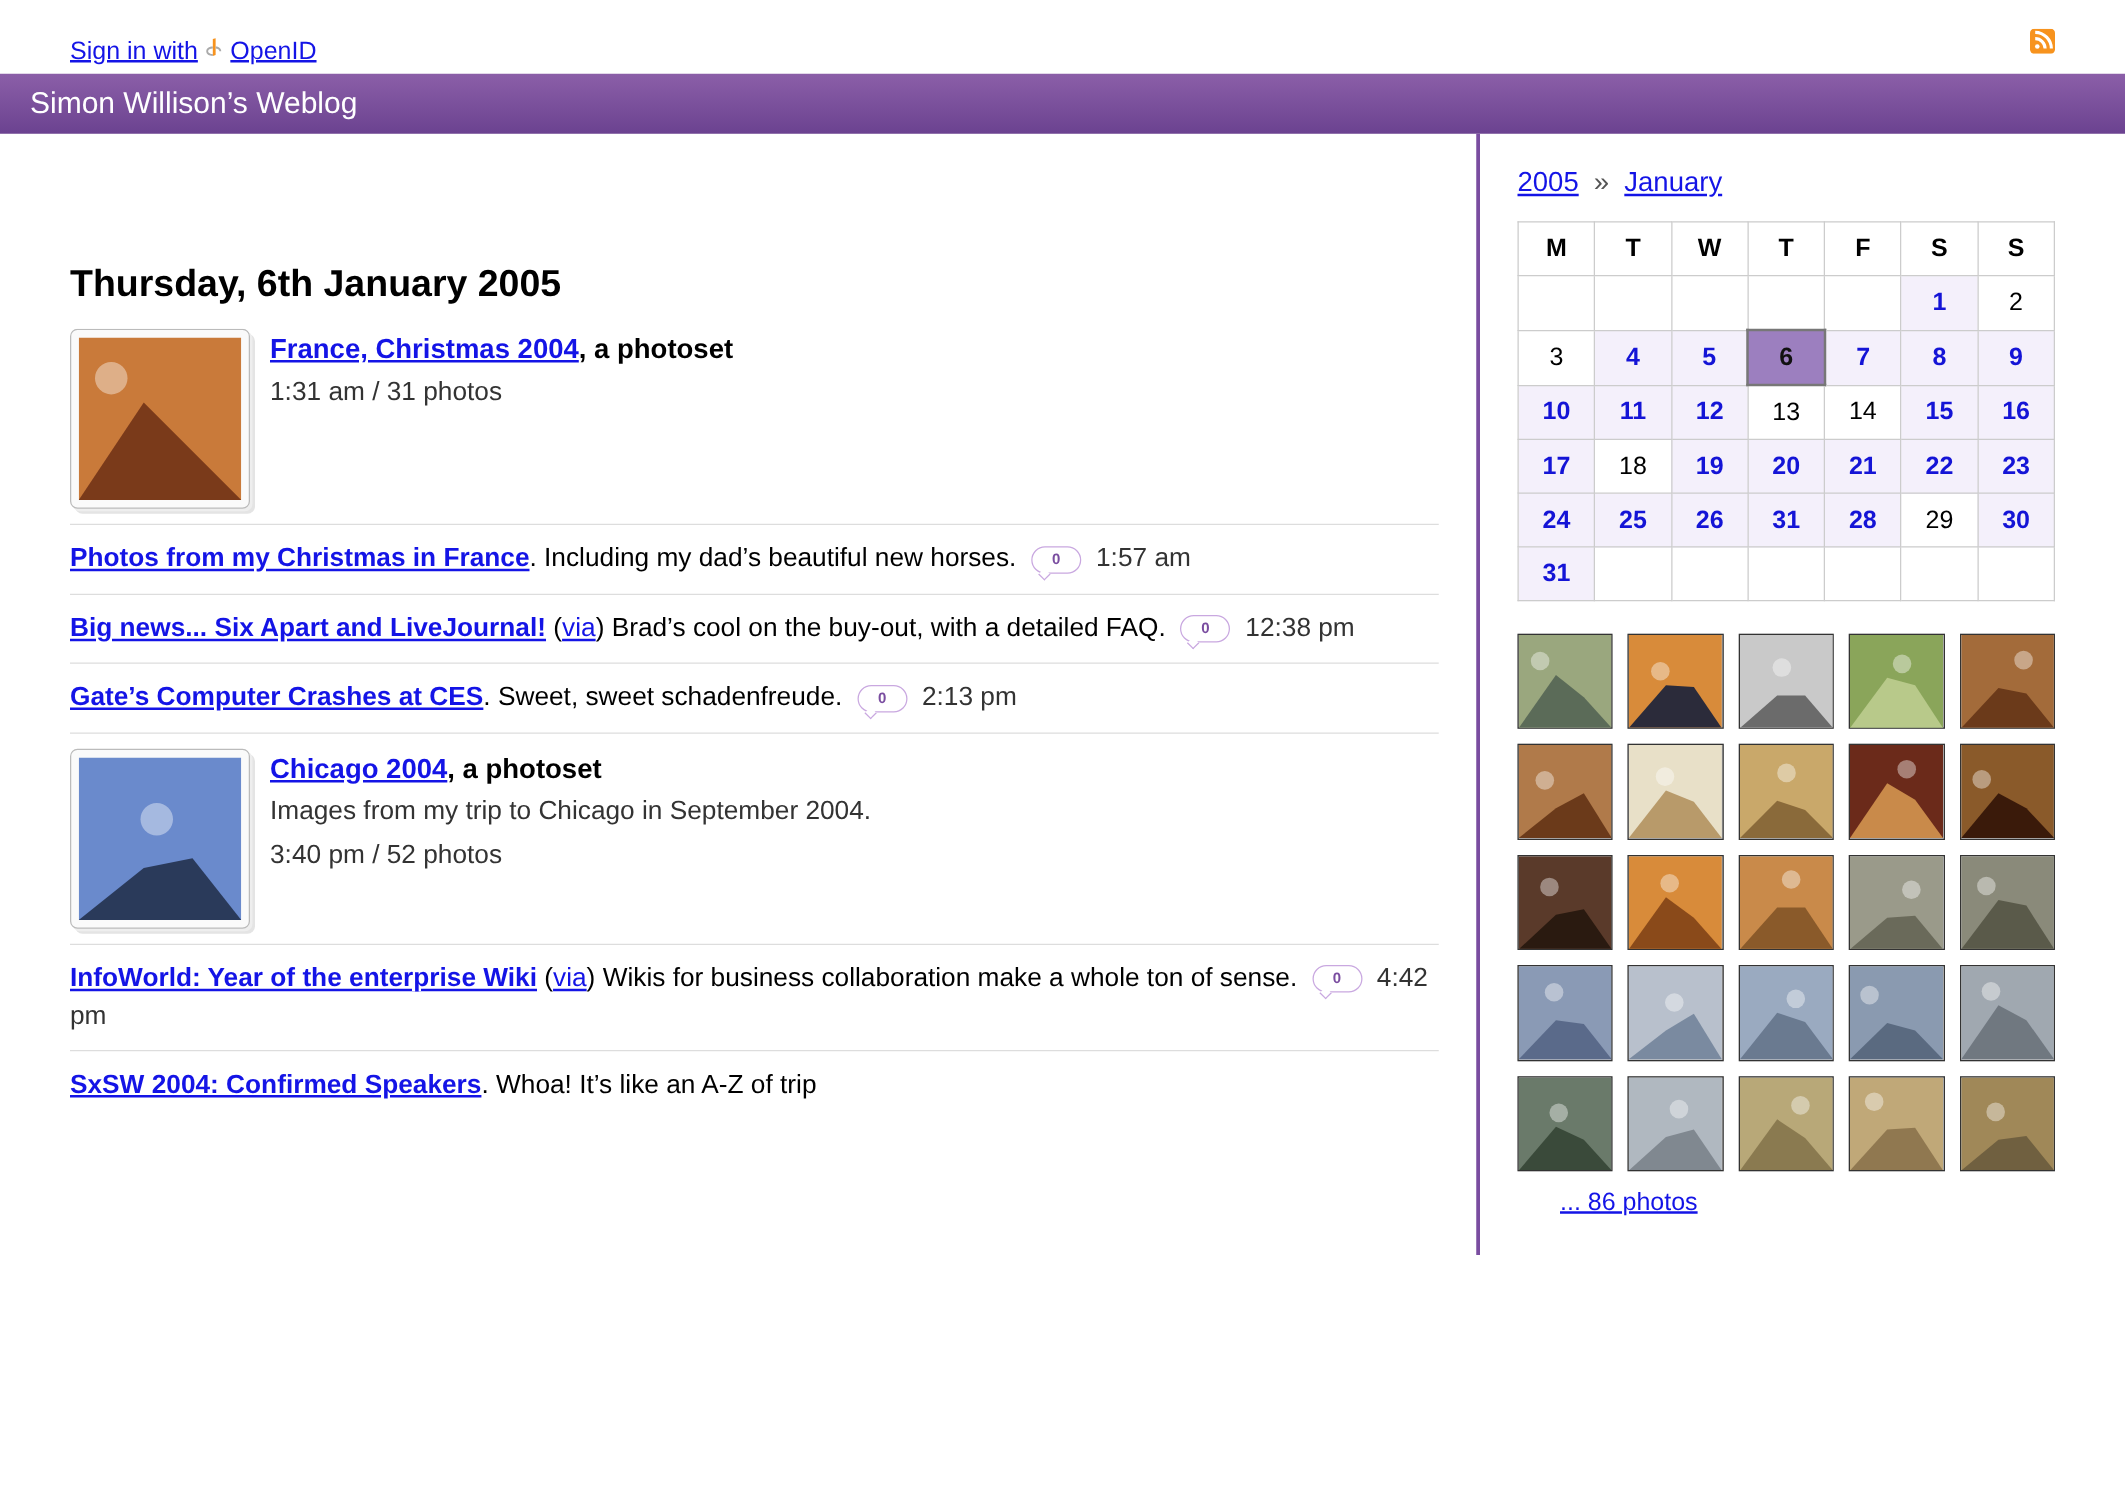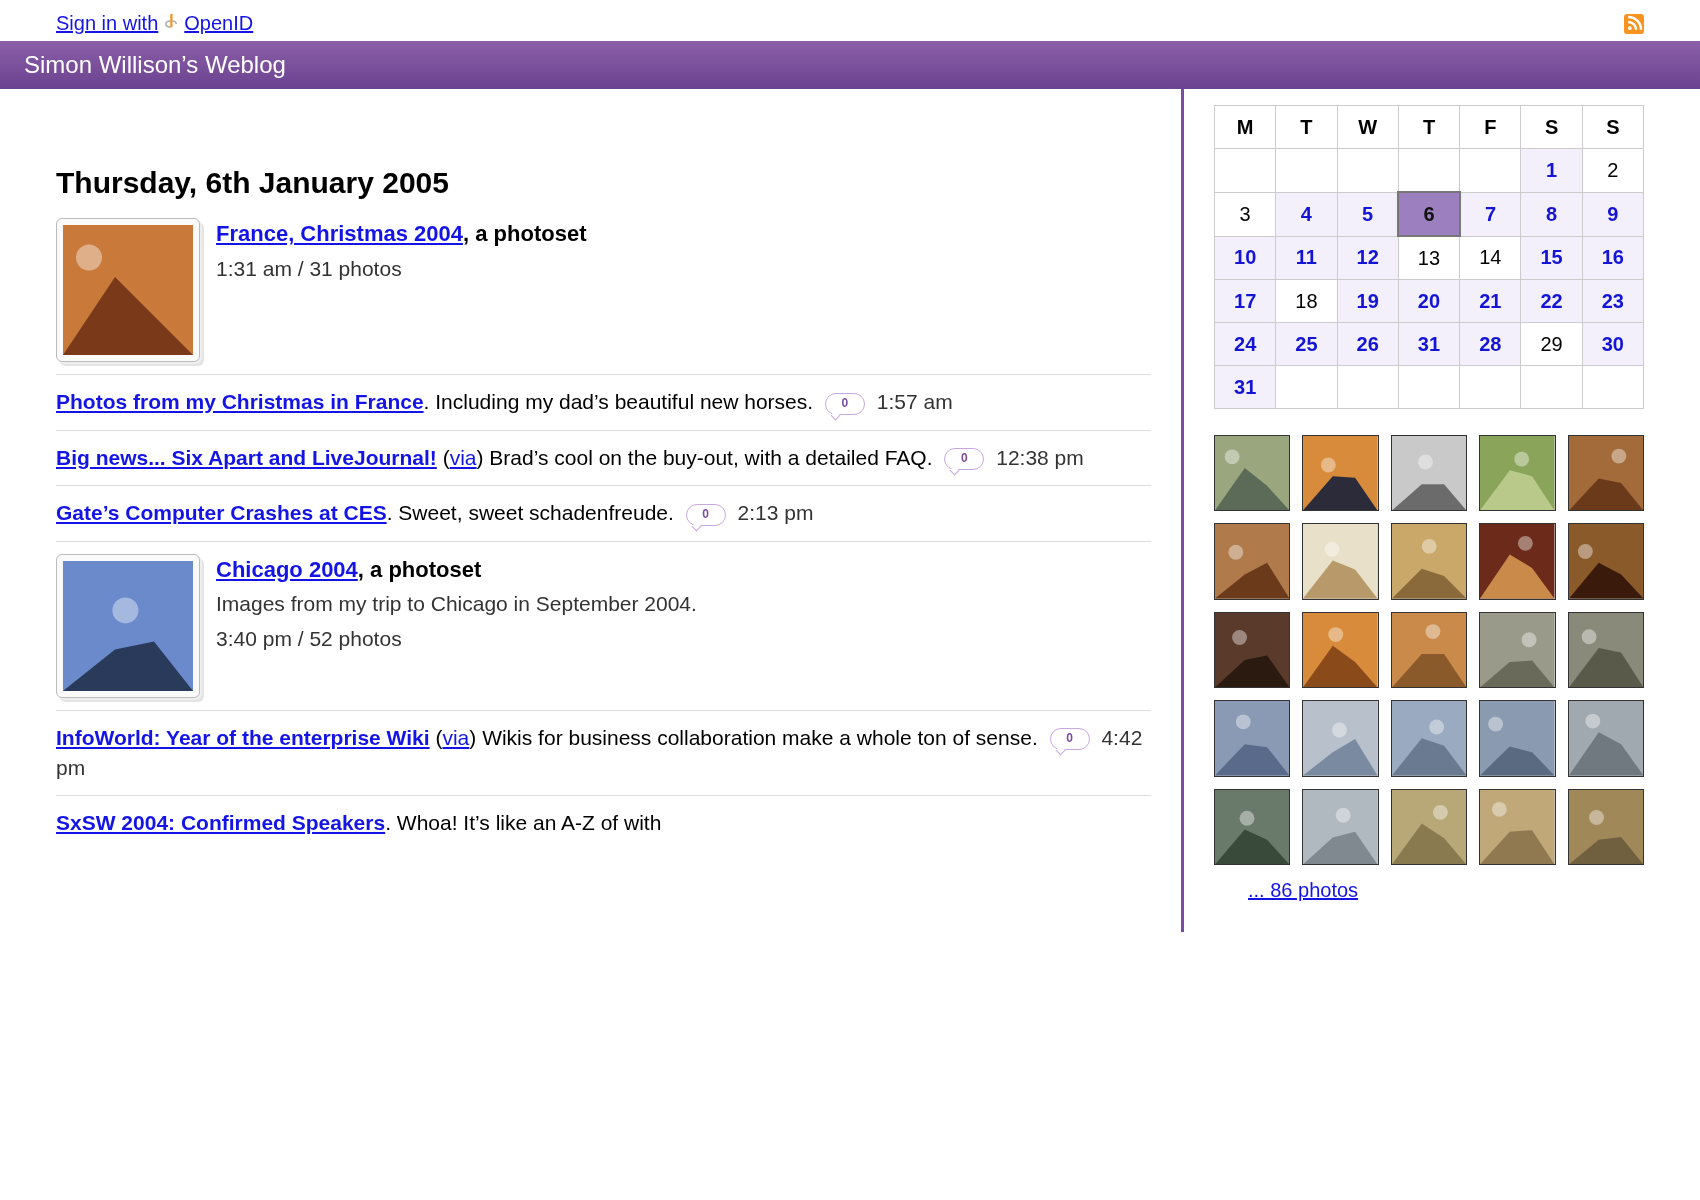--- a/index.html
+++ b/index.html
@@ -9,21 +9,21 @@
     color: #000;
     background: #fff;
   }
   a { color: #1414e6; text-decoration: underline; }
   .topbar {
     display: flex;
     justify-content: space-between;
     align-items: center;
     padding: 12px 56px 6px 56px;
   }
-  .openid-link { color: #1414e6; text-decoration: none; display:flex; align-items:flex-end; gap:4px;}
+  .openid-link { color: #1414e6; text-decoration: none; display:flex; align-items:flex-end; gap:4px;margin-top:17px;}
   .openid-link span.word { text-decoration: underline; }
   .openid-icon svg { width:18px; height:18px; }
   .rss-icon svg { width:20px; height:20px; display:block;}
   .header-bar {
     background: linear-gradient(#8b5fa8, #6b4290);
     color: #fff;
     padding: 10px 24px;
     font-size: 24px;
   }
   .layout {
@@ -183,25 +183,30 @@
               <circle cx="48" cy="38" r="10" fill="rgba(255,255,255,0.4)"></circle>
             </svg>
           </div>
           <div class="photoset-body">
             <div class="ps-title"><a href="#" class="title-link">Chicago 2004</a><strong>, a photoset</strong></div>
             <div class="ps-meta">Images from my trip to Chicago in September 2004.</div>
             <div class="ps-meta">3:40 pm / 52 photos</div>
           </div>
         </div>
         <div class="entry"><a href="#" class="title-link">InfoWorld: Year of the enterprise Wiki</a> (<a href="#">via</a>)<span> Wikis for business collaboration make a whole ton of sense.</span> <span class="bubble">0</span>  <span class="time">4:42 pm</span></div>
-        <div class="entry"><a href="#" class="title-link">SxSW 2004: Confirmed Speakers</a><span>. Whoa! It’s like an A-Z of with</span> </div>
+        <div class="entry"><a href="#" class="title-link">SxSW 2004: Confirmed Speakers</a><span>. Whoa! It’s like an A-Z of trip</span> </div>
       </div>
   </div>
 
   <div class="sidebar">
+    <div class="crumbs">
+      <a href="#">2005</a>
+      <span class="sep">»</span>
+      <a href="#">January</a>
+    </div>
 
     <table class="cal">
       <thead>
           <tr id="cal-head">
             <th>M</th>
             <th>T</th>
             <th>W</th>
             <th>T</th>
             <th>F</th>
             <th>S</th>

